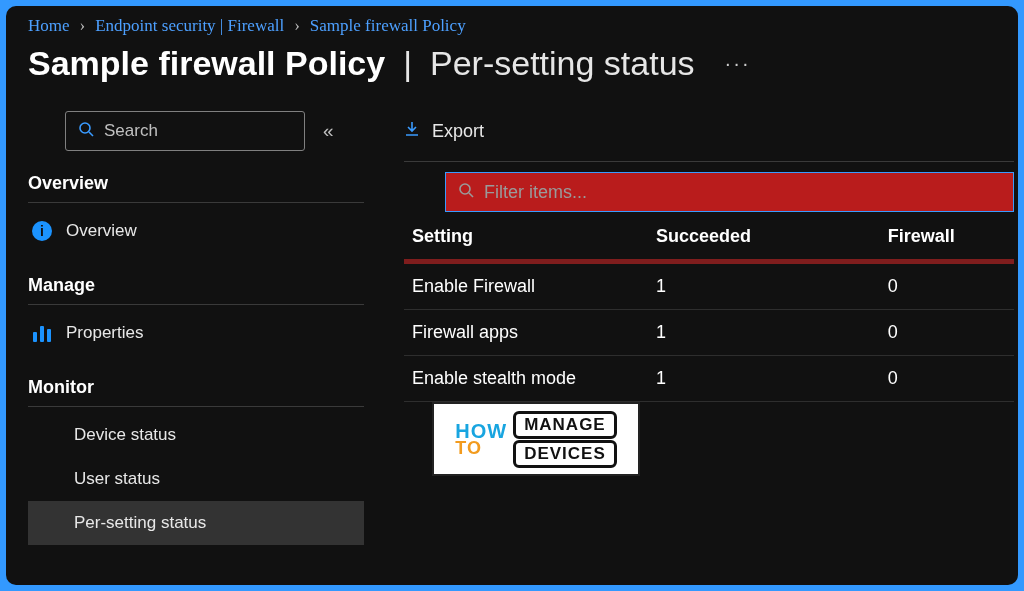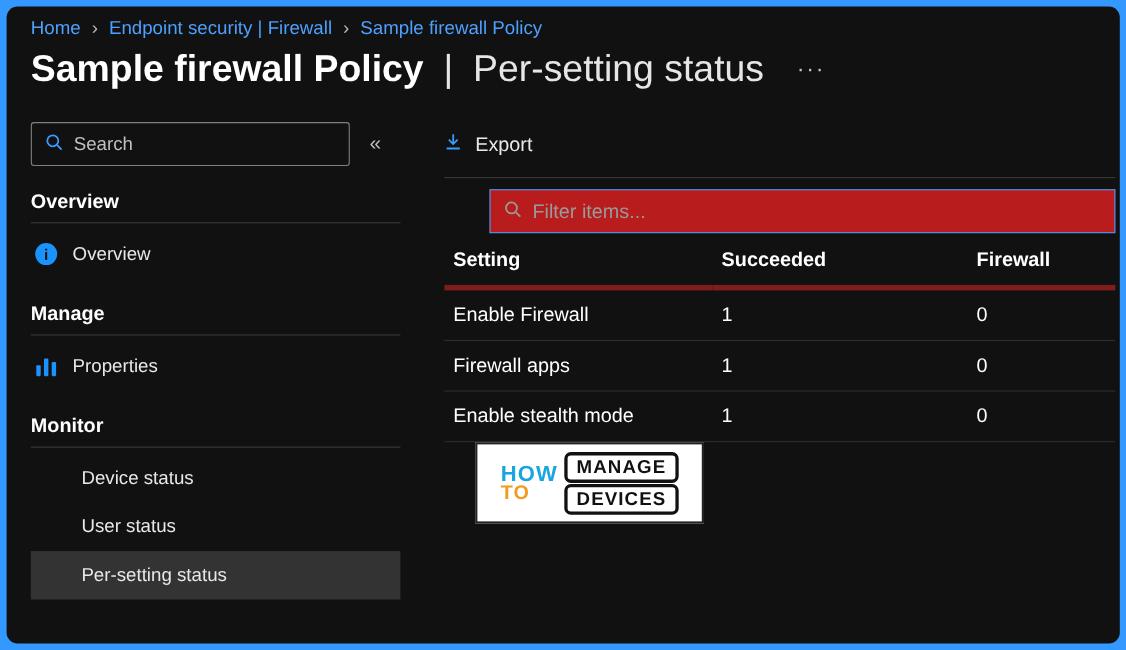--- a/index.html
+++ b/index.html
@@ -18,20 +18,21 @@
     border-radius: 10px;
     overflow: hidden;
   }
   
   .breadcrumb {
     display: flex;
     align-items: flex-start;
     gap: 10px;
     padding: 10px 22px 4px 22px;
     font-size: 17px;
+    font-family: Liberation Serif, serif;
   }
   .breadcrumb a { color: #4da0ff; text-decoration: none; }
   .breadcrumb .sep { color: #b8b8b8; }
   
   .title-row {
     display: flex; align-items: center; gap: 18px;
     padding: 4px 22px 28px 22px;
   }
   .title-row .t1 { font-size: 34px; font-weight: 600; }
   .title-row .bar { font-size: 34px; font-weight: 300; color: #e6e6e6; }
@@ -46,22 +47,23 @@
   .sidebar { width: 340px; flex: 0 0 340px; }
   .main { flex: 1; padding-left: 36px; padding-right: 4px; }
   
   .search-row { display: flex; align-items: center; gap: 18px; }
   .search-box {
     display: flex; align-items: center; gap: 10px;
     border: 1px solid #808080;
     border-radius: 3px;
     height: 40px;
     padding: 0 12px;
-    width: 290px;
+    width: 240px;
     color: #c0c0c0;
+    margin-left: 37px;
   }
   .search-box input {
     flex: 1; background: transparent; border: none; outline: none;
     color: #e0e0e0; font-size: 17px;
   }
   .search-box input::placeholder { color: #c0c0c0; }
   .collapse-btn { color: #c0c0c0; font-size: 19px; }
   
   .group-label { font-weight: 600; font-size: 18px; color: #ffffff; margin-top: 22px; margin-bottom: 8px; }
   .group-sep { border: none; border-top: 1px solid #3a3a3a; margin: 4px 0 6px 0; width: 336px; }

